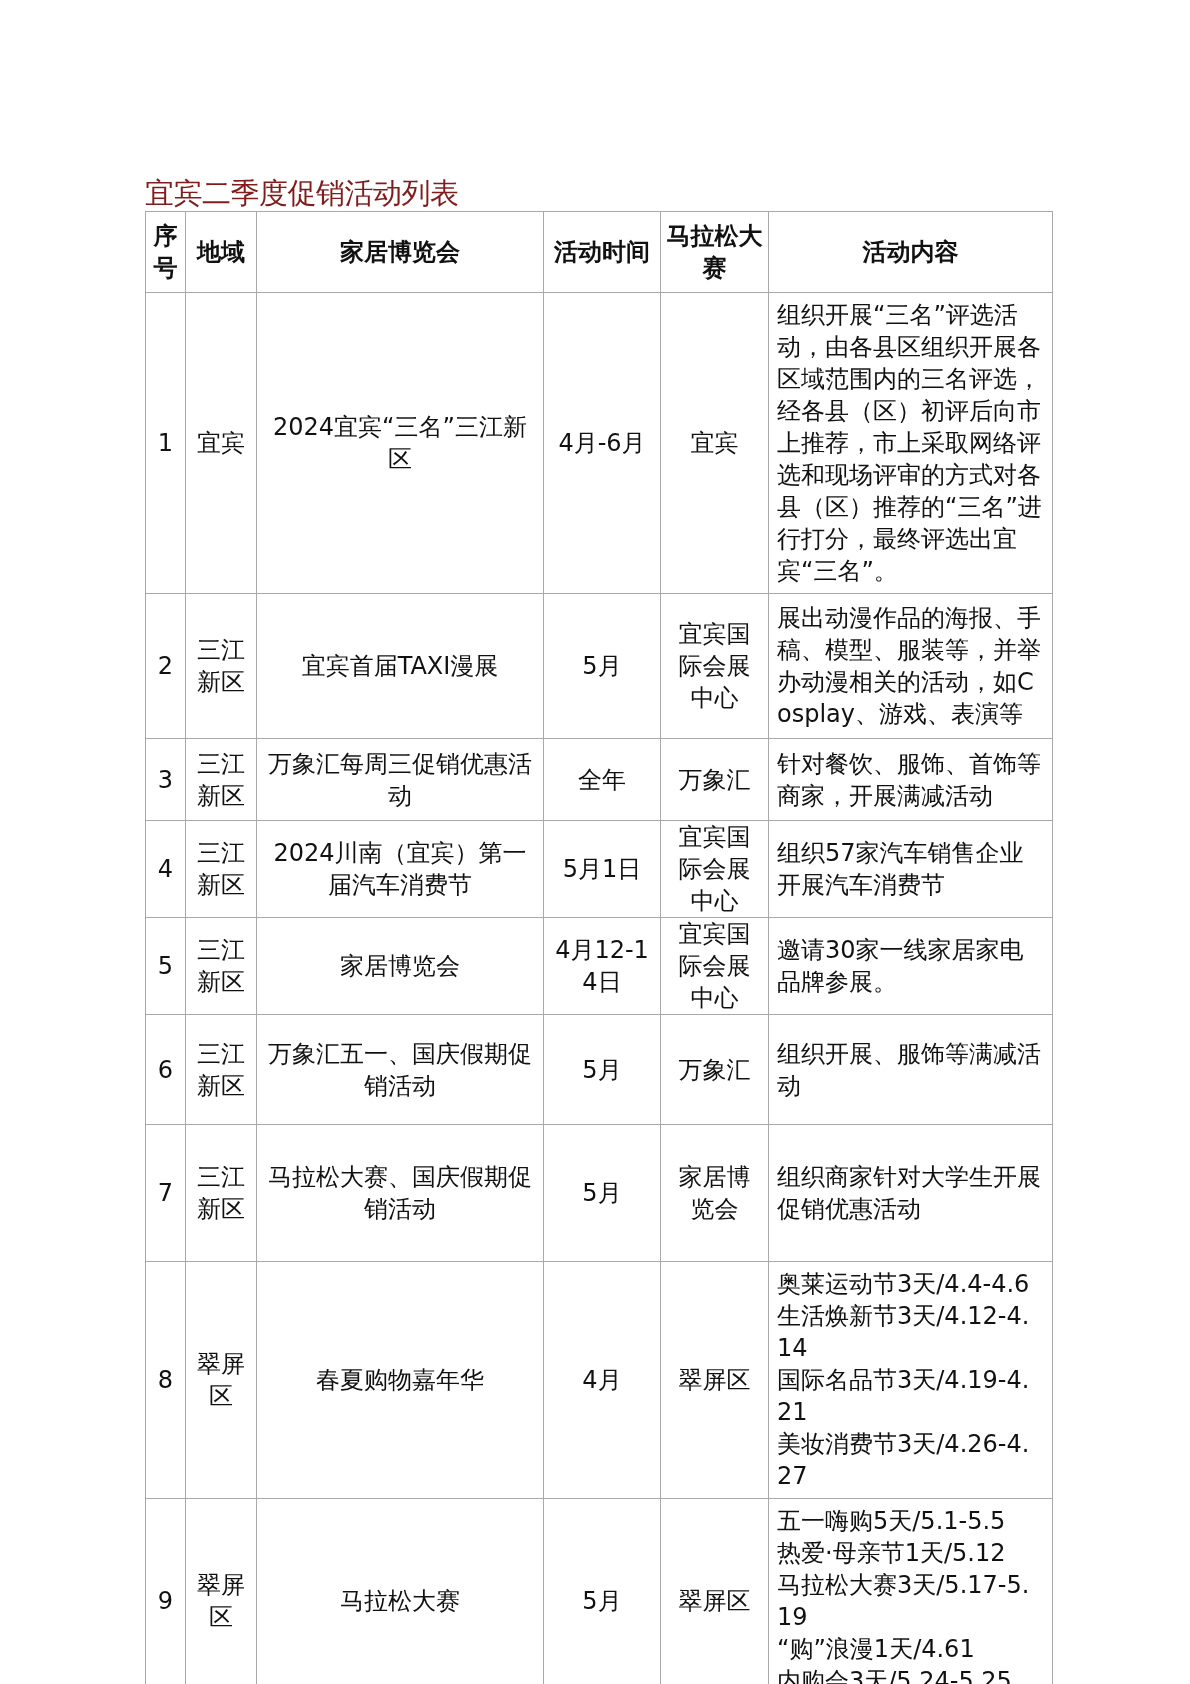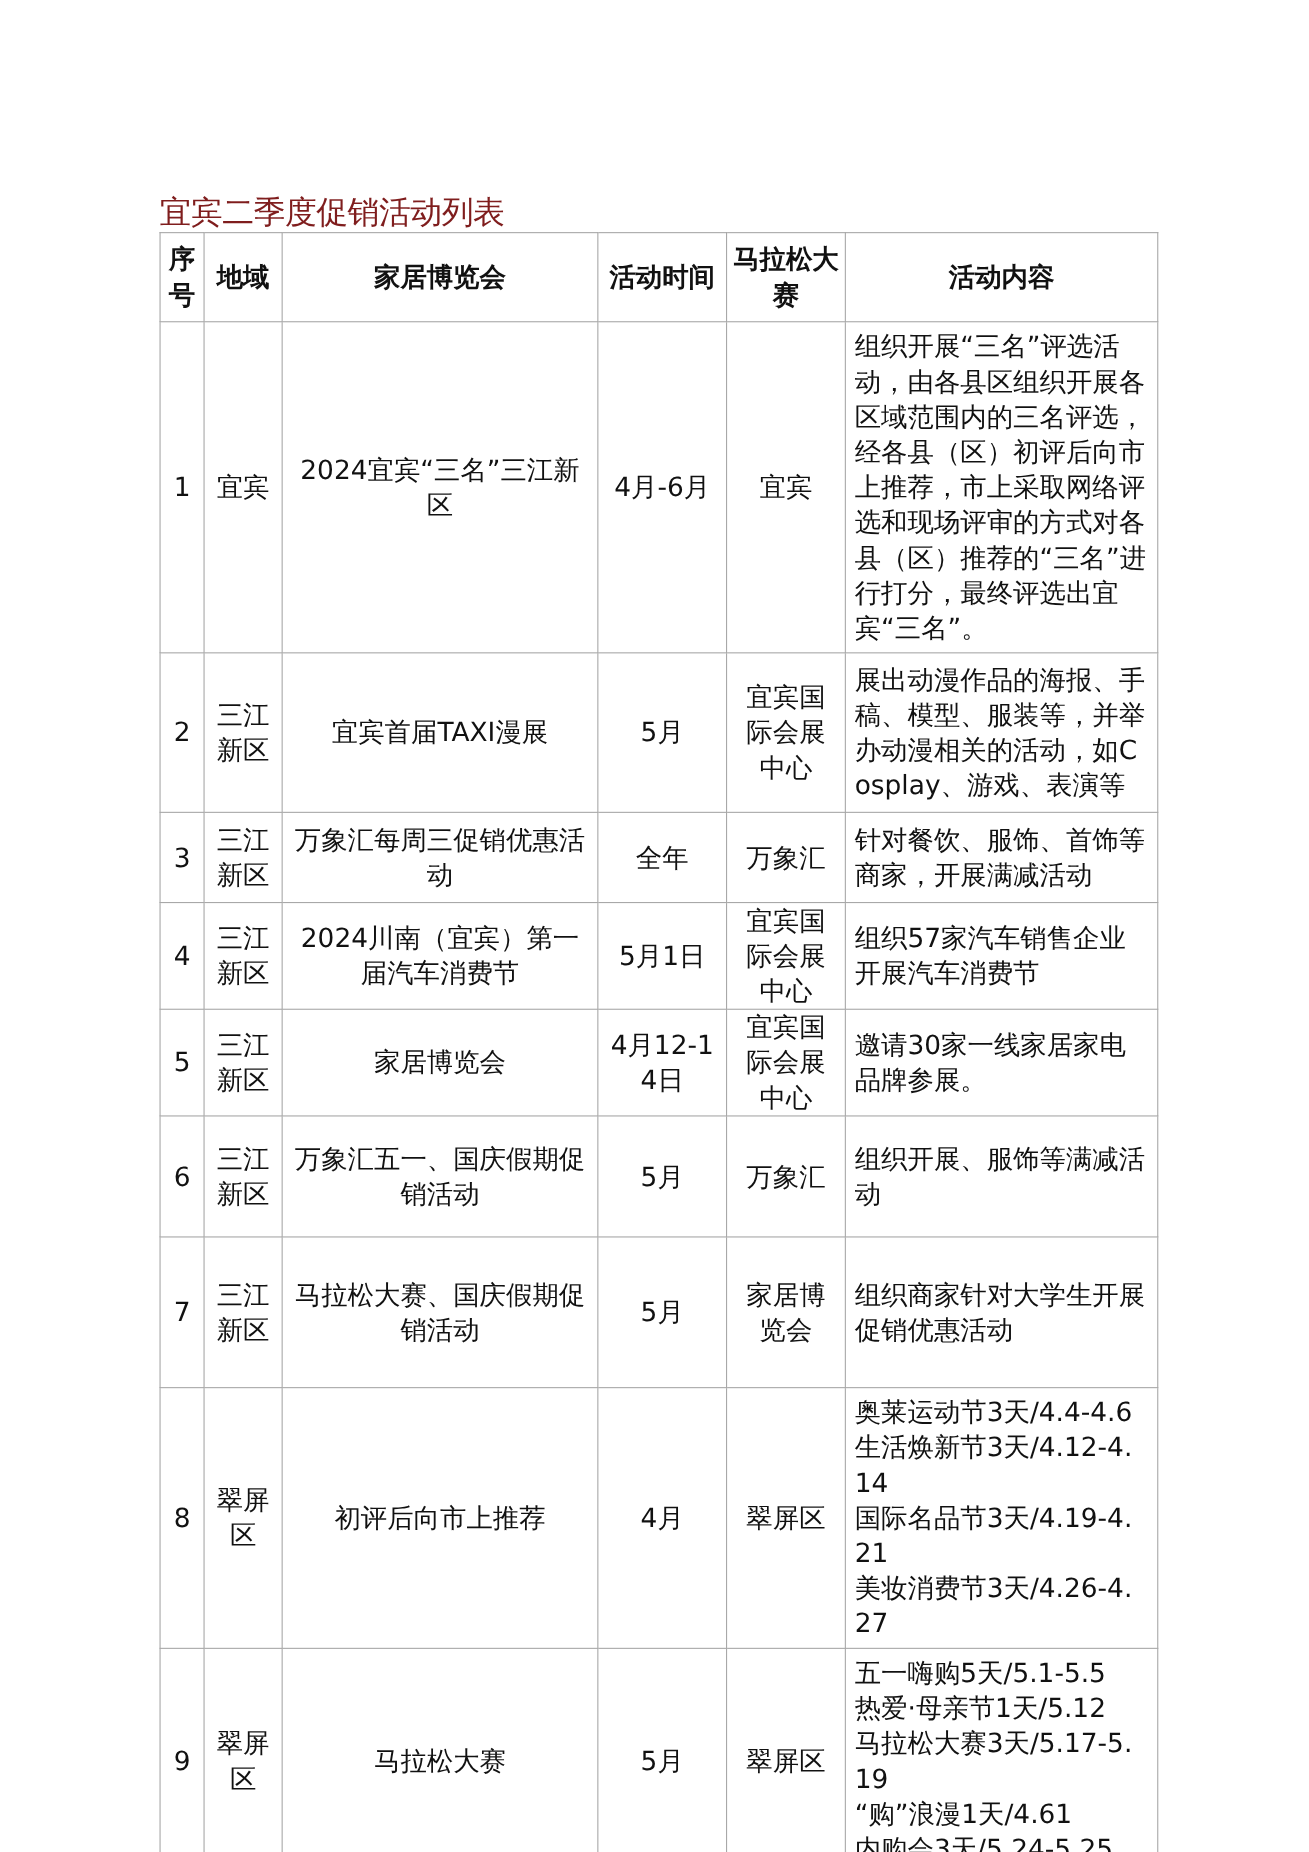--- a/index.html
+++ b/index.html
@@ -153,21 +153,21 @@
         <td>马拉松大赛、国庆假期促销活动</td>
         <td>5月</td>
         <td>家居博览会</td>
         <td class="content">
           <span class="line">组织商家针对大学生开展促销优惠活动</span>
         </td>
       </tr>
       <tr style="height: 146px;">
         <td>8</td>
         <td>翠屏区</td>
-        <td>初评后向市上推荐</td>
+        <td>春夏购物嘉年华</td>
         <td>4月</td>
         <td>翠屏区</td>
         <td class="content">
           <span class="line">奥莱运动节3天/4.4-4.6</span>
           <span class="line">生活焕新节3天/4.12-4.14</span>
           <span class="line">国际名品节3天/4.19-4.21</span>
           <span class="line">美妆消费节3天/4.26-4.27</span>
         </td>
       </tr>
       <tr style="height: 178px;">

